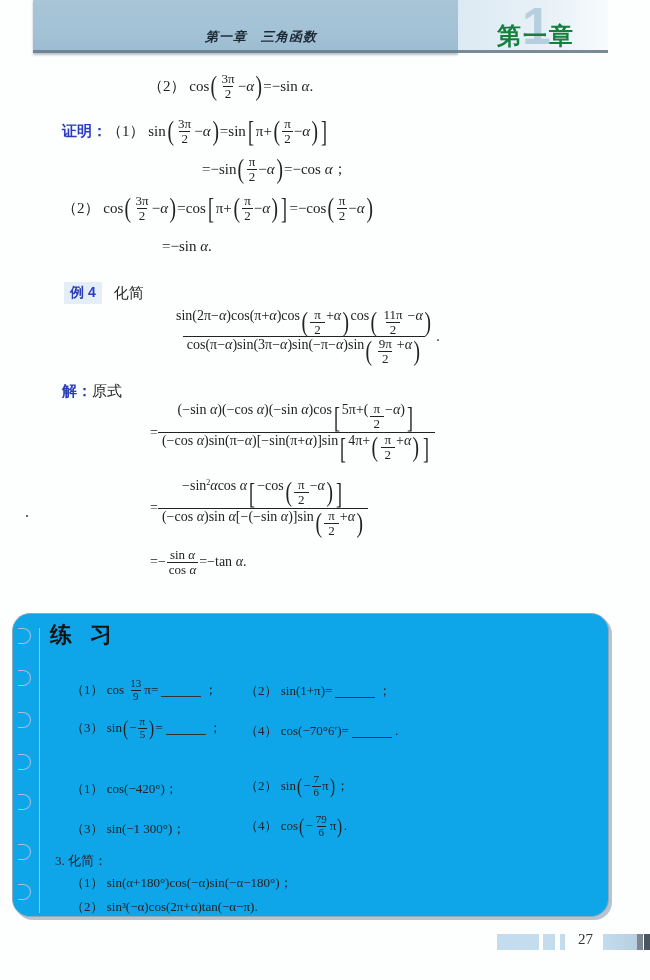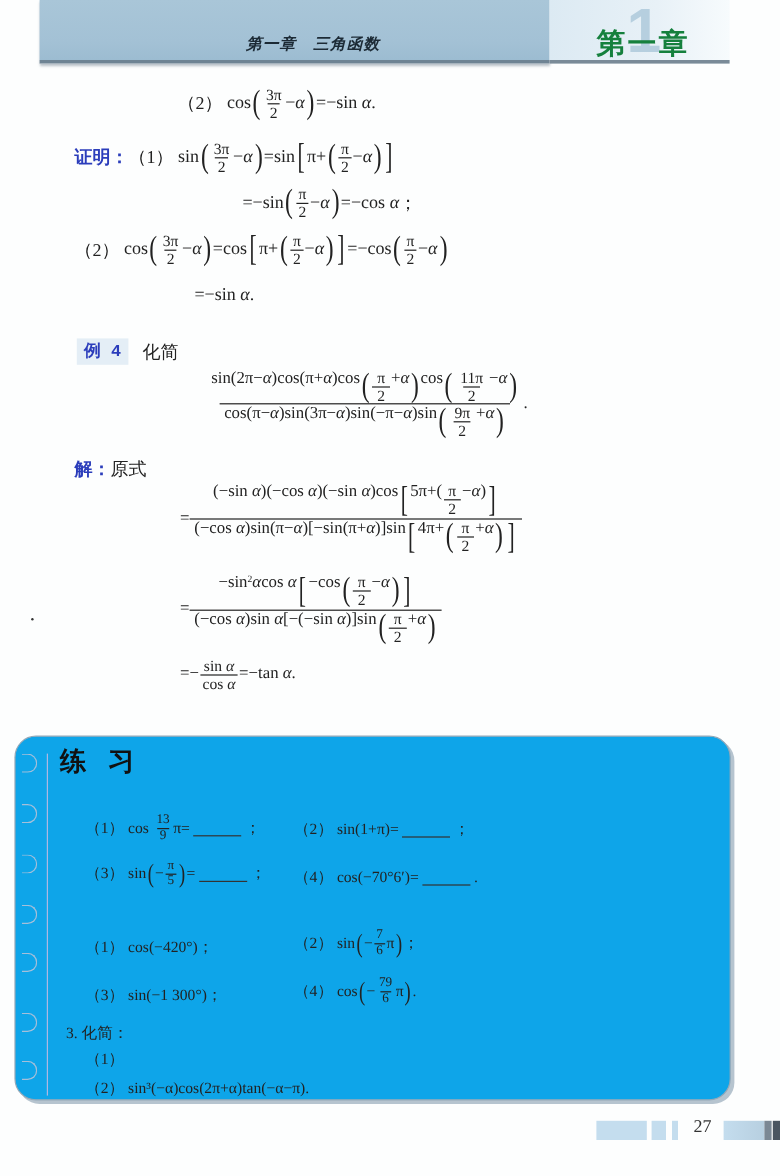--- a/index.html
+++ b/index.html
@@ -42,21 +42,21 @@
   .frac .den { border-top:1px solid #222; padding:0 2px; }
   .frac.small { font-size:13px; }
   .paren { font-size:28px; font-weight:100; line-height:1; transform:scaleX(.7); display:inline-block; }
   .bigbr { font-size:30px; font-weight:100; line-height:1; transform:scaleX(.6); display:inline-block; }
   .it { font-style:italic; }
   .bigfrac { display:inline-flex; flex-direction:column; align-items:center; vertical-align:middle; }
   .bigfrac .num, .bigfrac .den { display:flex; align-items:flex-start; padding:0 4px; }
   .bigfrac .den { border-top:1px solid #222; }
   .ex-label {
     background:#e4eef6; padding:2px 6px; color:#2b3dbb;
-    font-family:Liberation Mono, monospace; font-weight:bold; font-size:14px;
+    font-family:Liberation Sans, sans-serif; font-weight:bold; font-size:14px;
   }
 
   .practice {
     position:absolute; left:12px; top:613px; width:595px; height:302px;
     border:1.5px solid #93a8b8; border-radius:18px;
     box-shadow:3px 3px 0 #b6c4cf;
     background:#0ea5e9;
   }
   .practice .rule {
     position:absolute; left:26px; top:14px; width:1px; height:285px; background:#aeb7e3;
@@ -238,21 +238,21 @@
   </div>
   <div class="pline" style="left:232px;top:200px;">
     <span>（4）</span>&nbsp;cos<span class="paren" style="font-size:22px">(</span>−<span class="frac xs">
         <span class="num">79</span>
         <span class="den">6</span>
       </span>π<span class="paren" style="font-size:22px">)</span>.
   </div>
 
   <div class="pline" style="left:42px;top:238px;">3. 化简：</div>
   <div class="pline" style="left:58px;top:260px;">
-    <span>（1）</span>&nbsp;
+    <span>（1）</span>&nbsp;<span>sin(α+180°)cos(−α)sin(−α−180°)；</span>
   </div>
   <div class="pline" style="left:58px;top:284px;">
     <span>（2）</span>&nbsp;<span>sin³(−α)cos(2π+α)tan(−α−π).</span>
   </div>
 </div>
 
 <div class="footer-bar" style="left:497px;width:42px;"></div>
 <div class="footer-bar" style="left:543px;width:12px;"></div>
 <div class="footer-bar" style="left:560px;width:5px;"></div>
 <div class="page-num">27</div>

